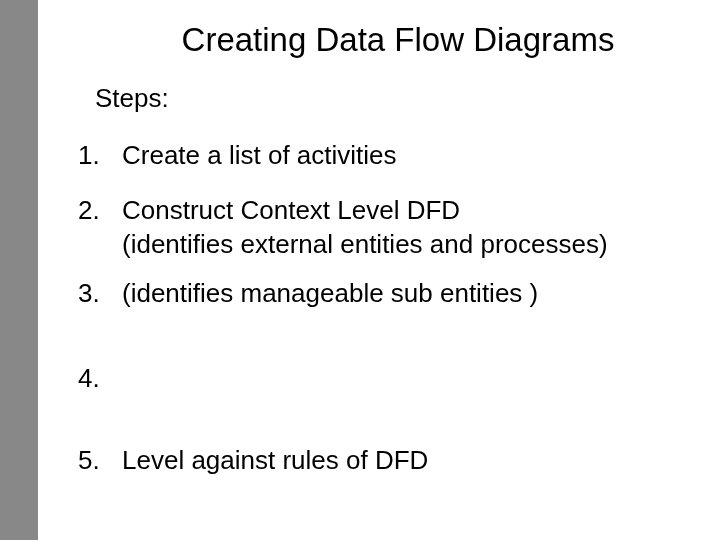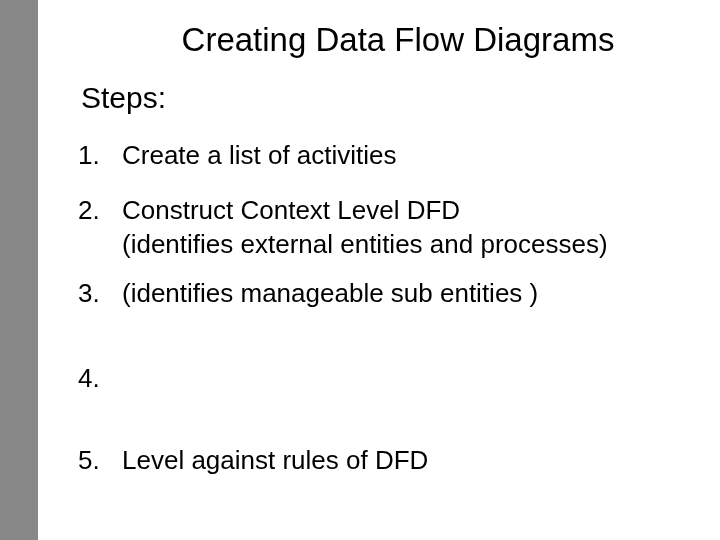--- a/index.html
+++ b/index.html
@@ -23,23 +23,23 @@
     left: 0;
     right: 0;
     text-align: center;
     font-size: 33px;
     line-height: 40px;
     font-weight: 400;
     letter-spacing: 0px;
   }
   .steps-label {
     position: absolute;
-    left: 43px;
+    left: 57px;
     top: 81px;
-    font-size: 30px;
+    font-size: 26px;
     line-height: 34px;
   }
   .step {
     position: absolute;
     left: 40px;
     right: 20px;
     display: flex;
     align-items: flex-start;
     font-size: 26px;
     line-height: 34px;

